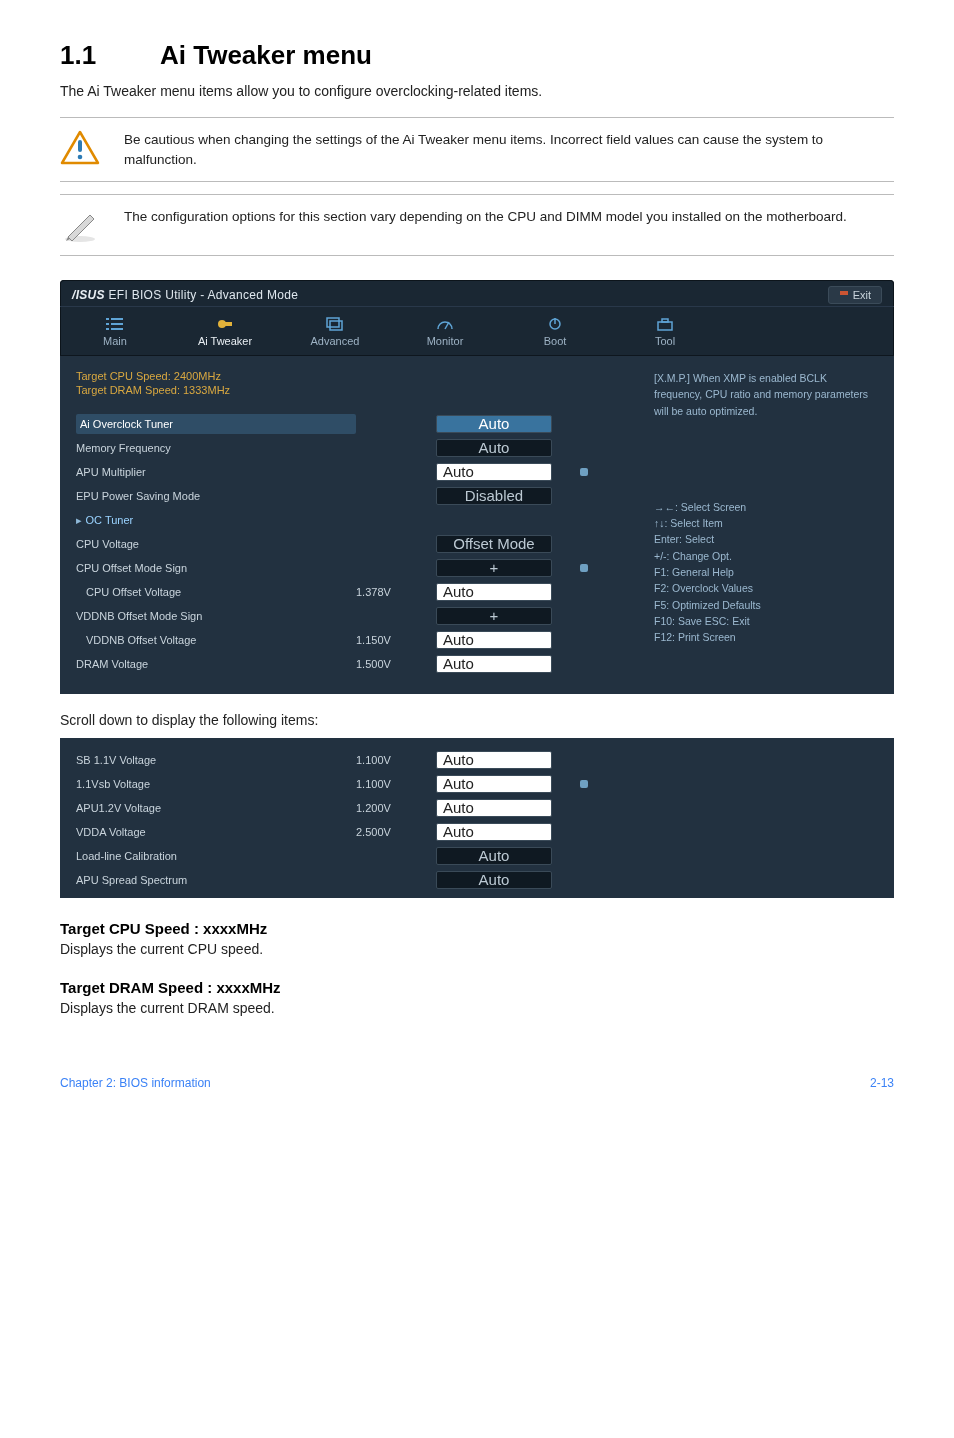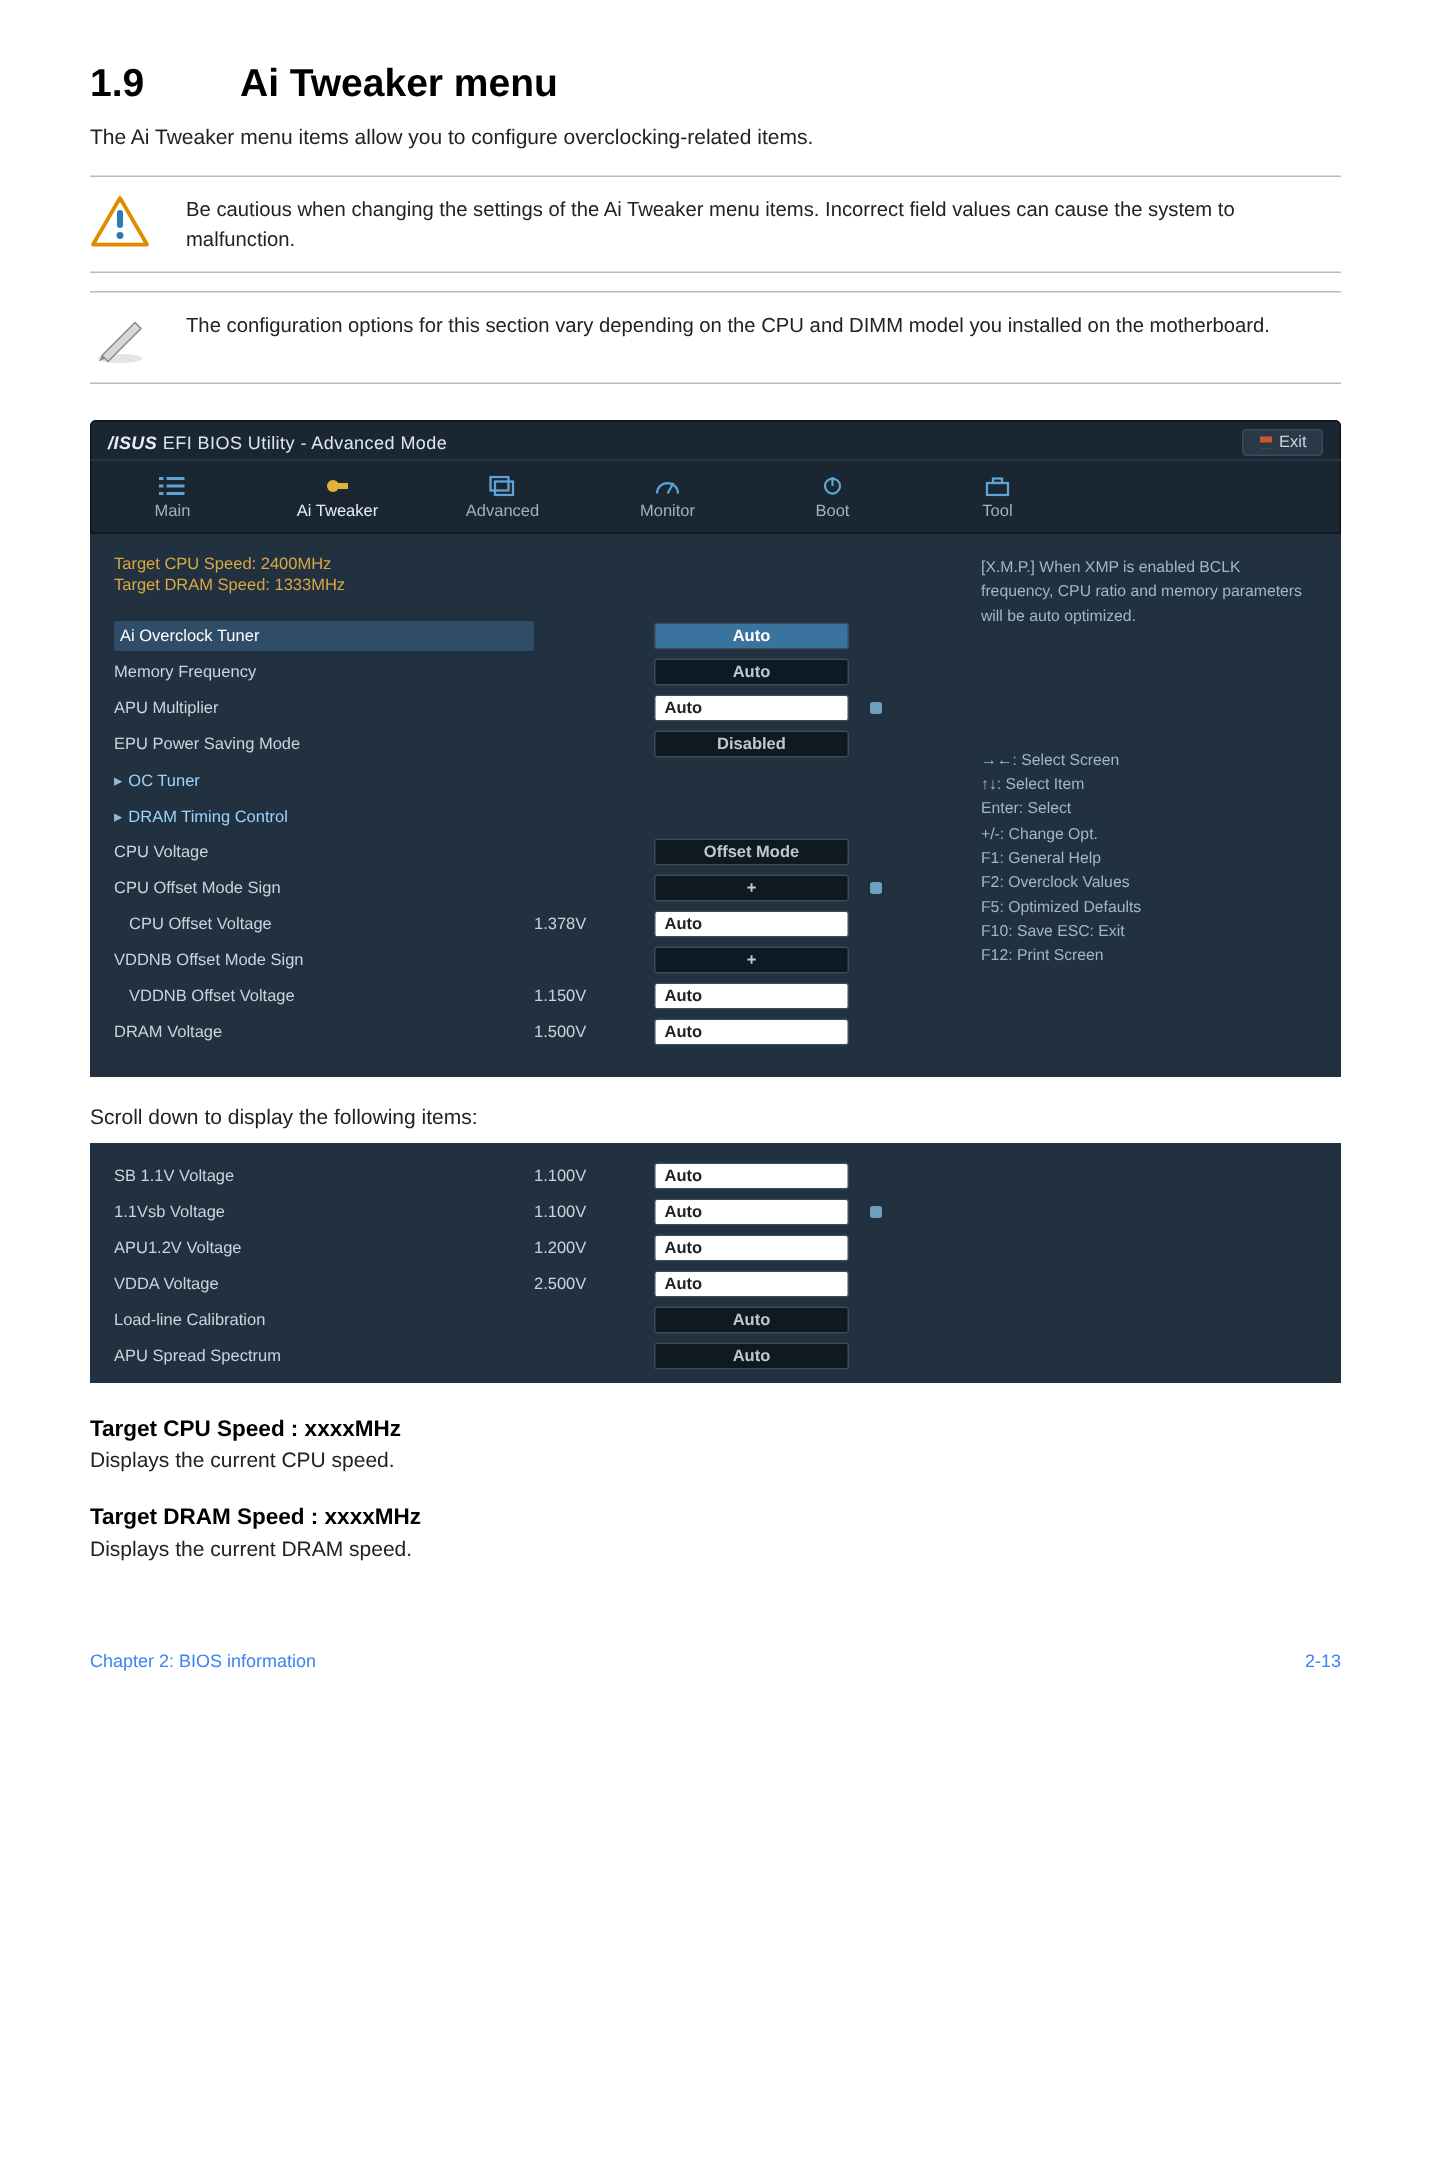--- a/index.html
+++ b/index.html
@@ -25,42 +25,42 @@
     .bios-right { width: 230px; font-size:10.5px; color:#9bb8cf; line-height:1.55; padding-left:6px; }
     .info-line { color:#d9a840; font-size:11px; margin-bottom:2px; }
     .info-block { margin-bottom:16px; }
     .row { display:flex; align-items:center; height:24px; }
     .row-label { flex:0 0 280px; color:#c9d4dc; }
     .row-label.hl { color:#ffffff; background:#2f4d66; padding:4px 4px; border-radius:2px; }
     .row-label.link { color:#9ad3ff; }
     .row-label.sub { padding-left:10px; }
     .row-read { flex:0 0 80px; color:#c9d4dc; }
     .row-field { flex:0 0 140px; }
-    .field { background:#0f1922; color:#dfe7ee; border:1px solid #3a4a58; border-radius:2px; height:18px; line-height:16px; padding:0 6px; width:130px; display:inline-block; font-size:11px;font-weight:bold; }
+    .field { background:#0f1922; color:#dfe7ee; border:1px solid #3a4a58; border-radius:2px; height:18px; line-height:16px; padding:0 6px; width:116px; display:inline-block; font-size:15px; }
     .field.input { background:#ffffff; color:#222; }
     .field.accent { background:#39739e; color:#fff; text-align:center; }
     .field.dark { text-align:center; color:#bcc9d3; }
     .field.plus { text-align:center; }
     .right-hint-top { margin-bottom: 80px; }
     .chev { color:#8fb9d8; margin-right:4px; }
     .bios2 { margin-top:10px; }
     .bios2 .bios-body { padding-top:10px; padding-bottom:6px;gap:22px; }
     .ver-bar { background:#17232e; text-align:center; font-size:10.5px; color:#9bb2c4; padding:6px 0; border-top:1px solid #0c141b; }
     .scroll-desc { font-size:14px; margin:18px 0 6px; color:#222; }
     .sub-h { font-size:15px; font-weight:bold; margin-top:22px; margin-bottom:4px; }
     .sub-p { font-size:14px; color:#222; }
     .footer { display:flex; justify-content:space-between; margin-top:60px; font-size:12px; color:#3b82f6; border-top: none; }
     .thumb { width:8px; height:8px; background:#6fa0c2; border-radius:2px; display:inline-block; margin-left:4px; vertical-align:middle; }
     svg { display:block; }
   </style>
 </head>
 <body>
 
 <h1 class="section-title">
-  <span class="section-num">1.9</span><span>Ai Tweaker menu</span>
+  <span class="section-num">1.1</span><span>Ai Tweaker menu</span>
 </h1>
 <p class="intro">The Ai Tweaker menu items allow you to configure overclocking-related items.</p>
 
 <div class="note-row">
   <div class="note-icon">
     <svg viewBox="0 0 40 36" width="40" height="36">
         <polygon points="20,2 38,33 2,33" fill="none" stroke="#e08a00" stroke-width="2.5" stroke-linejoin="round"></polygon>
         <rect x="18" y="10" width="4" height="12" rx="2" fill="#2c7bb5"></rect>
         <circle cx="20" cy="27" r="2.3" fill="#2c7bb5"></circle>
       </svg>
@@ -156,23 +156,20 @@
           <span class="row-field"><span class="field input">Auto</span></span>
           <span class="thumb"></span>
         </div>
       <div class="row">
           <span class="row-label">EPU Power Saving Mode</span>
           <span class="row-read"></span>
           <span class="row-field"><span class="field dark">Disabled</span></span>
         </div>
       <div class="row">
           <span class="row-label link"><span class="chev">▸</span><span>OC Tuner</span></span>
-        </div>
-      <div class="row">
-          <span class="row-label link"><span class="chev">▸</span><span>DRAM Timing Control</span></span>
         </div>
       <div class="row">
           <span class="row-label">CPU Voltage</span>
           <span class="row-read"></span>
           <span class="row-field"><span class="field dark">Offset Mode</span></span>
         </div>
       <div class="row">
           <span class="row-label">CPU Offset Mode Sign</span>
           <span class="row-read"></span>
           <span class="row-field"><span class="field dark plus">+</span></span>

